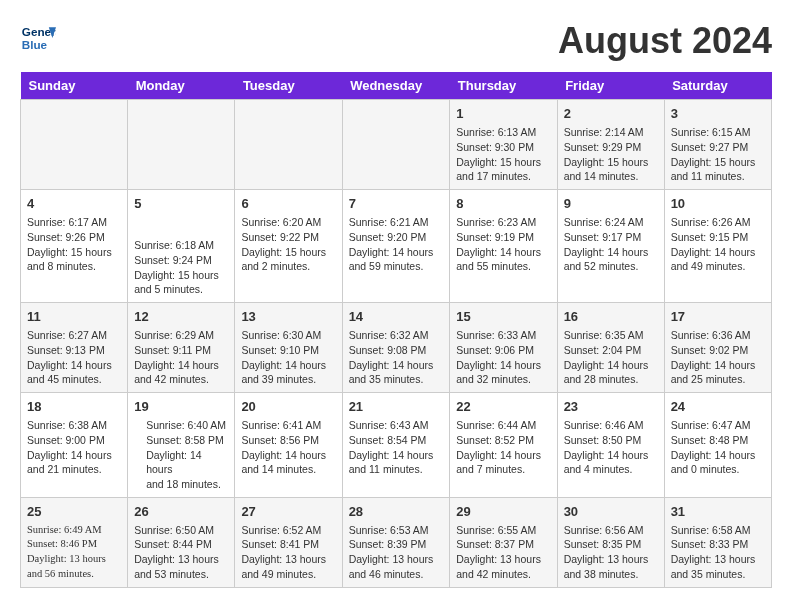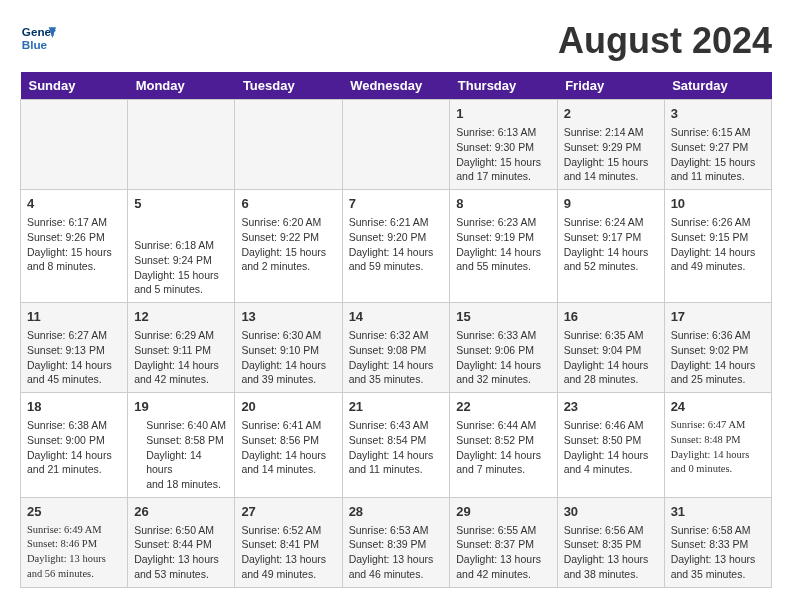--- a/index.html
+++ b/index.html
@@ -36,21 +36,21 @@
     .subtitle {
       font-size: 16px;
       color: #555;
     }
     table {
       width: 100%;
       border-collapse: collapse;
       font-size: 11px;
     }
     thead tr th {
-      background-color: #4c1d95;
+      background-color: #6d28d9;
       color: #fff;
       text-align: left;
       padding: 6px 8px;
       font-size: 13px;
       font-weight: bold;
     }
     tbody tr td {
       border: 1px solid #ccc;
       vertical-align: top;
       padding: 5px 6px;
@@ -218,21 +218,21 @@
         <td>
           <span class="day-number">15</span>
           <div class="day-info" style="white-space: pre-line;">Sunrise: 6:33 AM
 Sunset: 9:06 PM
 Daylight: 14 hours
 and 32 minutes.</div>
         </td>
         <td>
           <span class="day-number">16</span>
           <div class="day-info" style="white-space: pre-line;">Sunrise: 6:35 AM
-Sunset: 9:04 PM
+Sunset: 2:04 PM
 Daylight: 14 hours
 and 28 minutes.</div>
         </td>
         <td>
           <span class="day-number">17</span>
           <div class="day-info" style="white-space: pre-line;">Sunrise: 6:36 AM
 Sunset: 9:02 PM
 Daylight: 14 hours
 and 25 minutes.</div>
         </td>
@@ -275,21 +275,21 @@
         </td>
         <td>
           <span class="day-number">23</span>
           <div class="day-info" style="white-space: pre-line;">Sunrise: 6:46 AM
 Sunset: 8:50 PM
 Daylight: 14 hours
 and 4 minutes.</div>
         </td>
         <td>
           <span class="day-number">24</span>
-          <div class="day-info" style="white-space: pre-line; font-family: Liberation Serif, serif;">Sunrise: 6:47 AM
+          <div class="day-info" style="white-space: pre-line;">Sunrise: 6:47 AM
 Sunset: 8:48 PM
 Daylight: 14 hours
 and 0 minutes.</div>
         </td>
       </tr>
       <tr>
         <td>
           <span class="day-number">25</span>
           <div class="day-info" style="white-space: pre-line; font-family: Liberation Serif, serif;">Sunrise: 6:49 AM
 Sunset: 8:46 PM

